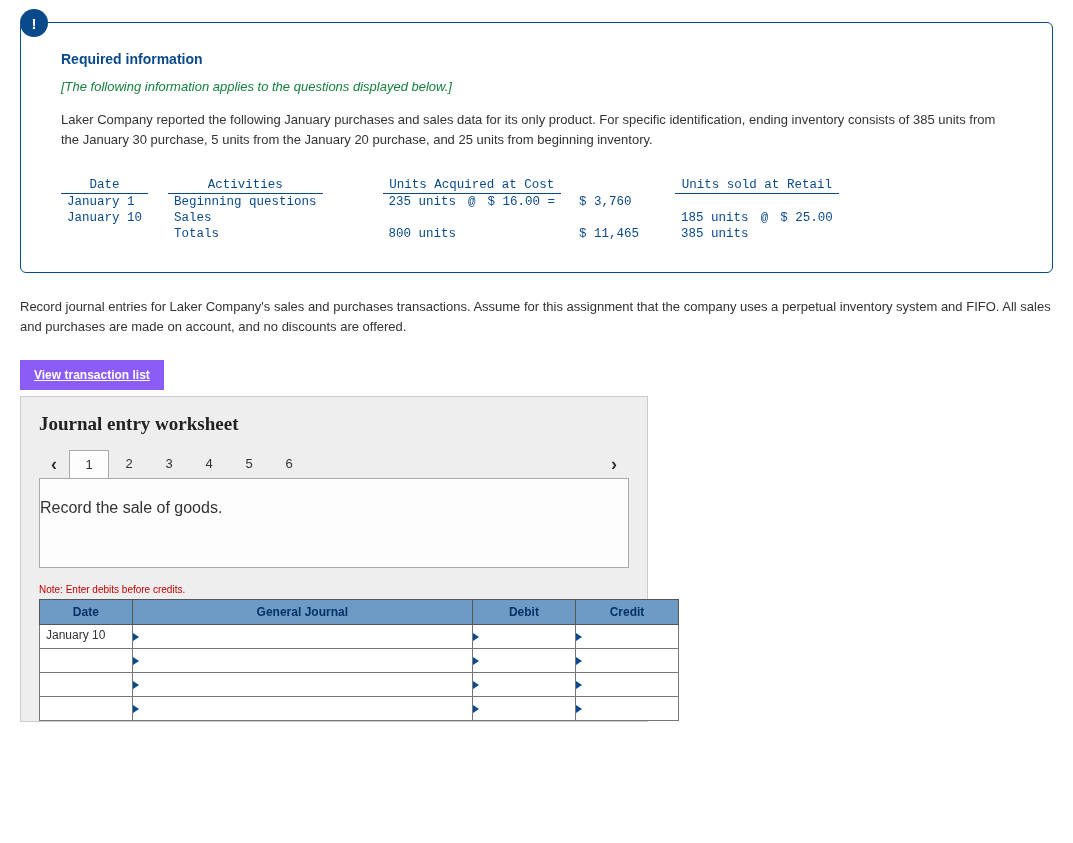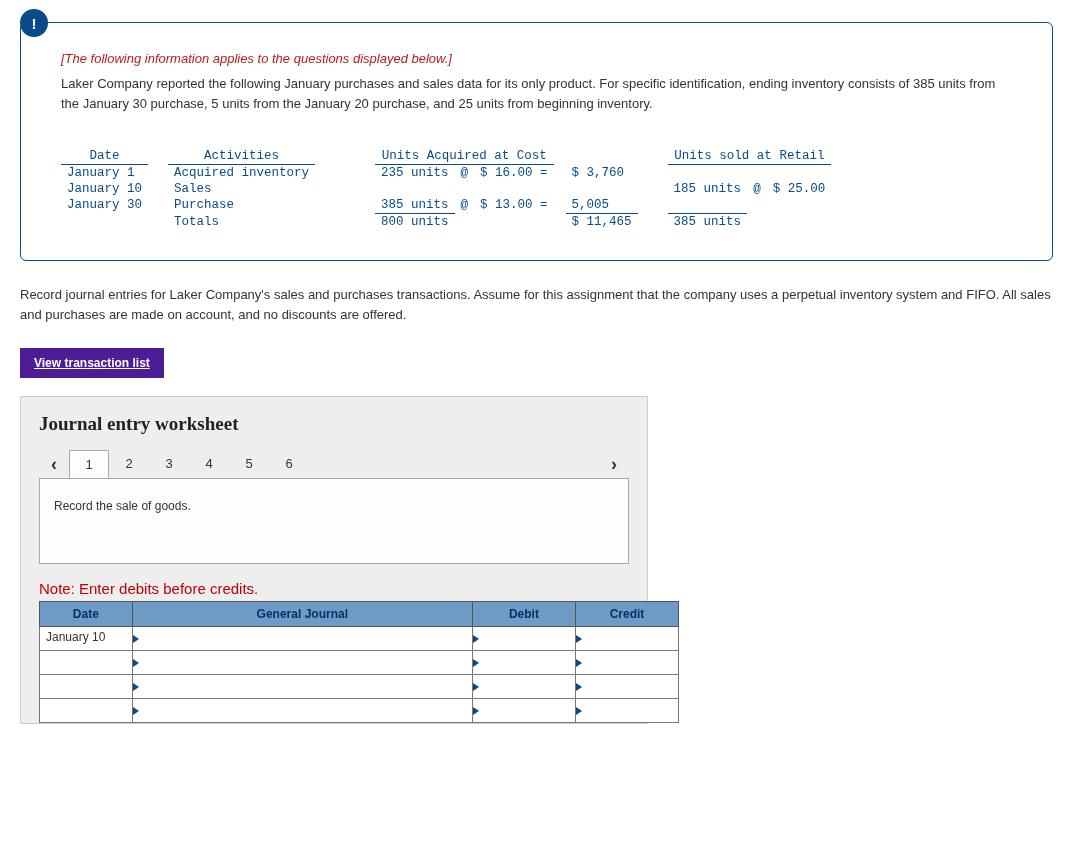--- a/index.html
+++ b/index.html
@@ -1,52 +1,53 @@
 <!DOCTYPE html>
 <html><head>
 <meta charset="utf-8">
 <style>
 * { box-sizing: border-box; margin: 0; padding: 0; }
 body { font-family: Arial, Helvetica, sans-serif; font-size: 13px; color: #333; background: #fff; padding: 10px 20px 20px 20px; }
 .info-box { border: 1.5px solid #0a4a8a; border-radius: 6px; padding: 28px 40px 30px 40px; position: relative; margin-bottom: 24px; margin-top:12px;}
 .badge { position: absolute; top: -14px; left: -1px; width: 28px; height: 28px; background: #0a4a8a; border-radius: 50%; color: #fff; display: flex; align-items: center; justify-content: center; font-weight: bold; font-size: 15px; }
 .req-title { color: #0a4a8a; font-weight: bold; font-size: 14px; margin-bottom: 12px; }
-.italic-note { color: #b91c1c; font-style: italic; margin-bottom: 8px; font-size:13px;}
-.body-text { color: #333; line-height: 1.5; margin-bottom: 35px; font-size:13px;}
+.italic-note { color: #15803d; font-style: italic; margin-bottom: 16px; font-size:13px;}
+.body-text { color: #333; line-height: 1.5; margin-bottom: 28px; font-size:13px;}
 .data-table { font-family: 'Courier New', monospace; font-size: 12.5px; color:#0a4a8a; border-collapse: collapse; width: auto; }
 .data-table th, .data-table td { padding: 1px 6px; text-align: left; white-space: pre; }
 .data-table .hdr { border-bottom: 1px solid #0a4a8a; text-align:center;}
 .data-table .right { text-align: left; }
 .data-table .uline { border-bottom: 1px solid #0a4a8a; }
 .instructions { margin: 0 0 24px 0; line-height:1.5; }
-.view-btn { background: #4c1d95; color: #fff; border: none; padding: 8px 14px; font-size: 12px; font-weight: bold; cursor: pointer; margin-bottom: 18px; text-decoration: underline;}
+.view-btn { background: #8b5cf6; color: #fff; border: none; padding: 8px 14px; font-size: 12px; font-weight: bold; cursor: pointer; margin-bottom: 6px; text-decoration: underline;}
 .worksheet-panel { background: #eeeeee; padding: 16px 18px 0 18px; width: 628px; border:1px solid #ccc;}
 .ws-title { font-family: Georgia, serif; font-weight: bold; font-size: 19px; margin-bottom: 14px; color:#222;}
 .tab-row { display: flex; align-items: center; gap: 0; margin-bottom:0;}
 .chev { width: 30px; height: 30px; display: flex; align-items: center; justify-content: center; color: #333; font-size: 18px; cursor: pointer; font-weight:bold;}
 .tab { min-width:40px; padding: 6px 14px; font-size: 13px; color: #333; cursor: pointer; text-align:center;}
 .tab.active { border: 1px solid #aaa; border-bottom: none; background: #fdfdfd; font-weight:normal;}
-.prompt-box { background: #fdfdfd; border: 1px solid #aaa; padding: 20px 14px 50px 14px; font-family: Verdana, sans-serif; font-size:12px; margin-top:-1px;}
-.note-red { color: #c00000; font-size: 15px; margin: 16px 0 4px 0; font-family: Verdana, sans-serif;}
+.prompt-box { background: #fdfdfd; border: 1px solid #aaa; padding: 20px 14px 50px 0; font-family: Verdana, sans-serif; font-size:16px; margin-top:-1px;}
+.note-red { color: #c00000; font-size: 10px; margin: 16px 0 4px 0; font-family: Verdana, sans-serif;}
 .journal-table { border-collapse: collapse; width: 640px; }
 .journal-table th { background: #6e9bc5; color: #003366; border: 1px solid #555; padding: 5px 6px; font-size: 12px; font-weight:bold; font-family: Verdana, sans-serif;}
 .journal-table td { border: 1px solid #777; padding: 0; height: 24px; background:#fff;}
 .journal-table td .cell-inner { display:flex; height:100%; }
 .journal-table td .marker { width:7px; background:transparent; border-right: 0px; position:relative;}
 .journal-table td .marker::after{ content:""; position:absolute; left:0; top:50%; transform:translateY(-50%); border-left:6px solid #0a4a8a; border-top:4px solid transparent; border-bottom:4px solid transparent;}
 .journal-table td .val { flex:1; padding:3px 6px; font-family: Verdana, sans-serif; font-size:12px;}
 .col-date{width:90px;} .col-gj{width:330px;} .col-deb{width:100px;margin-left:48px;} .col-cred{width:100px;}
 </style>
 </head>
 <body>
 
 
 
 <div class="info-box">
   <div class="badge">!</div>
+  <div class="req-title">Required information</div>
   <div class="italic-note">[The following information applies to the questions displayed below.]</div>
   <div class="body-text">Laker Company reported the following January purchases and sales data for its only product. For specific identification, ending inventory consists of 385 units from the January 30 purchase, 5 units from the January 20 purchase, and 25 units from beginning inventory.</div>
 
   <table class="data-table">
     <tbody>
         <tr>
       <td class="hdr">Date</td>
       <td style="width:20px"></td>
       <td class="hdr">Activities</td>
       <td style="width:60px"></td>
@@ -54,21 +55,21 @@
       <td style="width:10px"></td>
       <td></td>
       <td style="width:30px"></td>
       <td class="hdr" colspan="3">Units sold at Retail</td>
     </tr>
     </tbody>
       <tbody id="data-rows">
         <tr>
           <td>January 1</td>
           <td></td>
-          <td>Acquired inventory</td>
+          <td>Beginning questions</td>
           <td></td>
           <td class="right ">235 units</td>
           <td>@</td>
           <td class="right">$ 16.00 =</td>
           <td></td>
           <td class="right ">$ 3,760</td>
           <td></td>
           <td class="right "></td>
           <td></td>
           <td class="right"></td>
@@ -80,35 +81,20 @@
           <td></td>
           <td class="right "></td>
           <td></td>
           <td class="right"></td>
           <td></td>
           <td class="right "></td>
           <td></td>
           <td class="right ">185 units</td>
           <td>@</td>
           <td class="right">$ 25.00</td>
-        </tr>
-        <tr>
-          <td>January 30</td>
-          <td></td>
-          <td>Purchase</td>
-          <td></td>
-          <td class="right uline">385 units</td>
-          <td>@</td>
-          <td class="right">$ 13.00 =</td>
-          <td></td>
-          <td class="right uline">5,005</td>
-          <td></td>
-          <td class="right uline"></td>
-          <td></td>
-          <td class="right"></td>
         </tr>
       </tbody>
     <tbody>
         <tr>
       <td></td>
           <td></td>
       <td>Totals</td>
           <td></td>
       <td class="right">800 units</td>
       <td></td>

